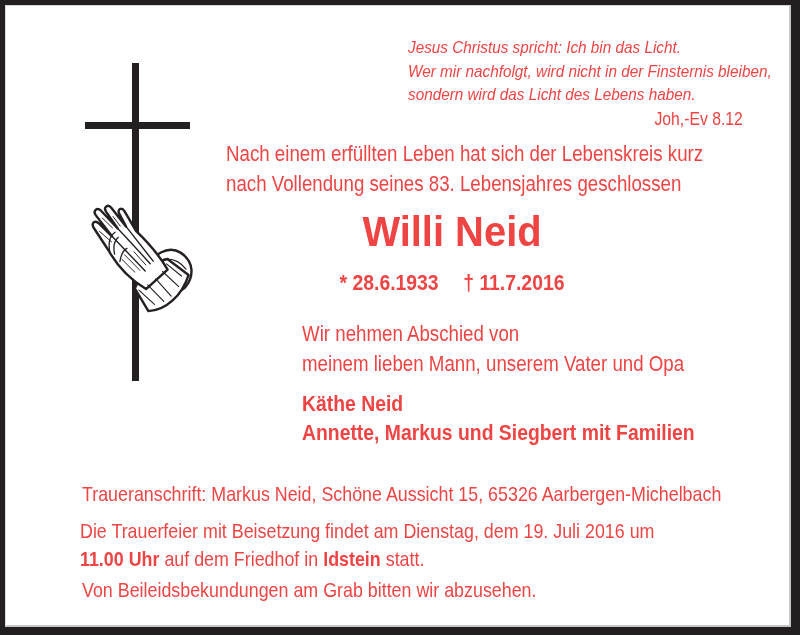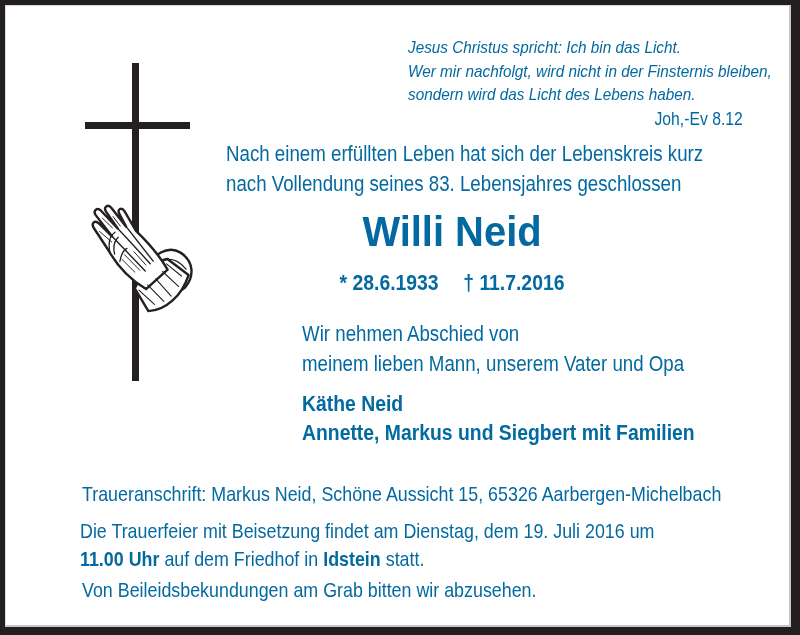--- a/index.html
+++ b/index.html
@@ -12,21 +12,21 @@
   }
   .page { position: absolute; inset: 0; }
   .card {
     position: absolute;
     left: 5px; top: 5px; right: 9px; bottom: 8px;
     background: #ffffff;
     border-top: 1px solid #d6d6d6;
     border-left: 1px solid #dcdcdc;
     border-right: 2px solid #c6c6c6;
     border-bottom: 2px solid #c6c6c6;
-    color: #0369a1;
+    color: #ef4444;
   }
   .abs { position: absolute; }
 
   
   .scripture {
     left: 402px; top: 30px; width: 400px;
     font-size: 17px; line-height: 23.5px;
     font-style: italic;
     transform: scaleX(0.9); transform-origin: 0 0;
     white-space: nowrap;

